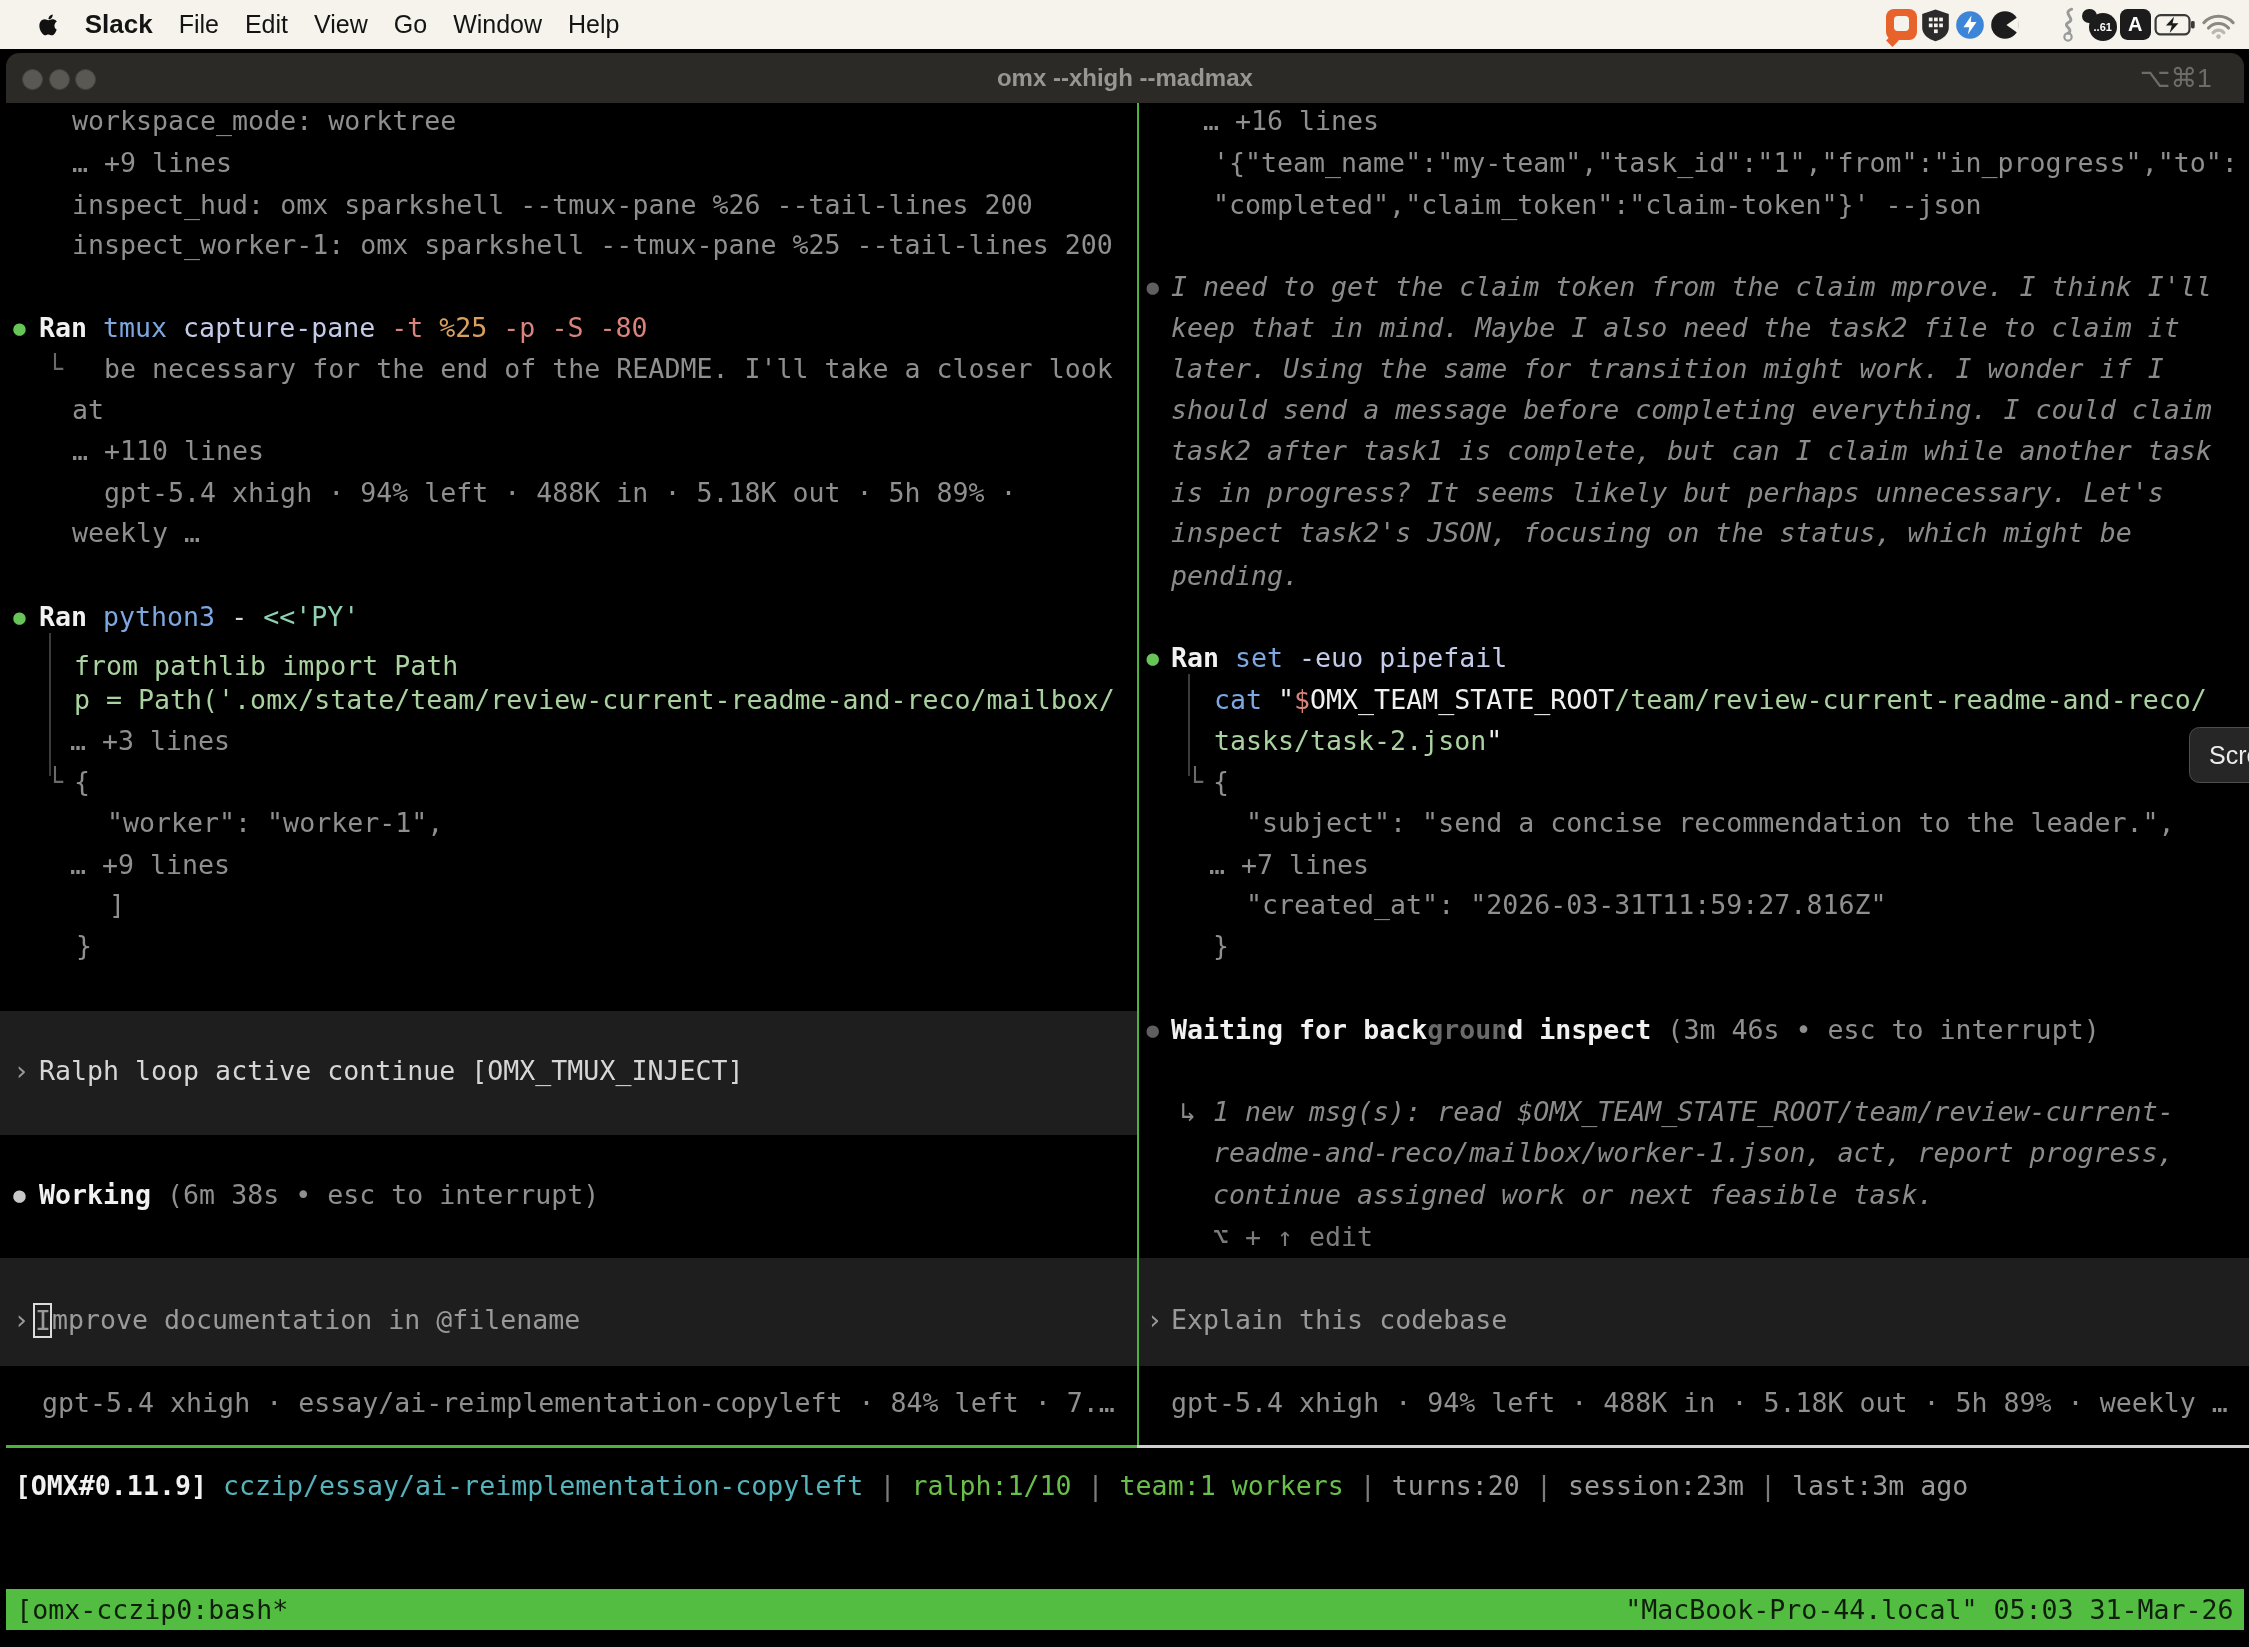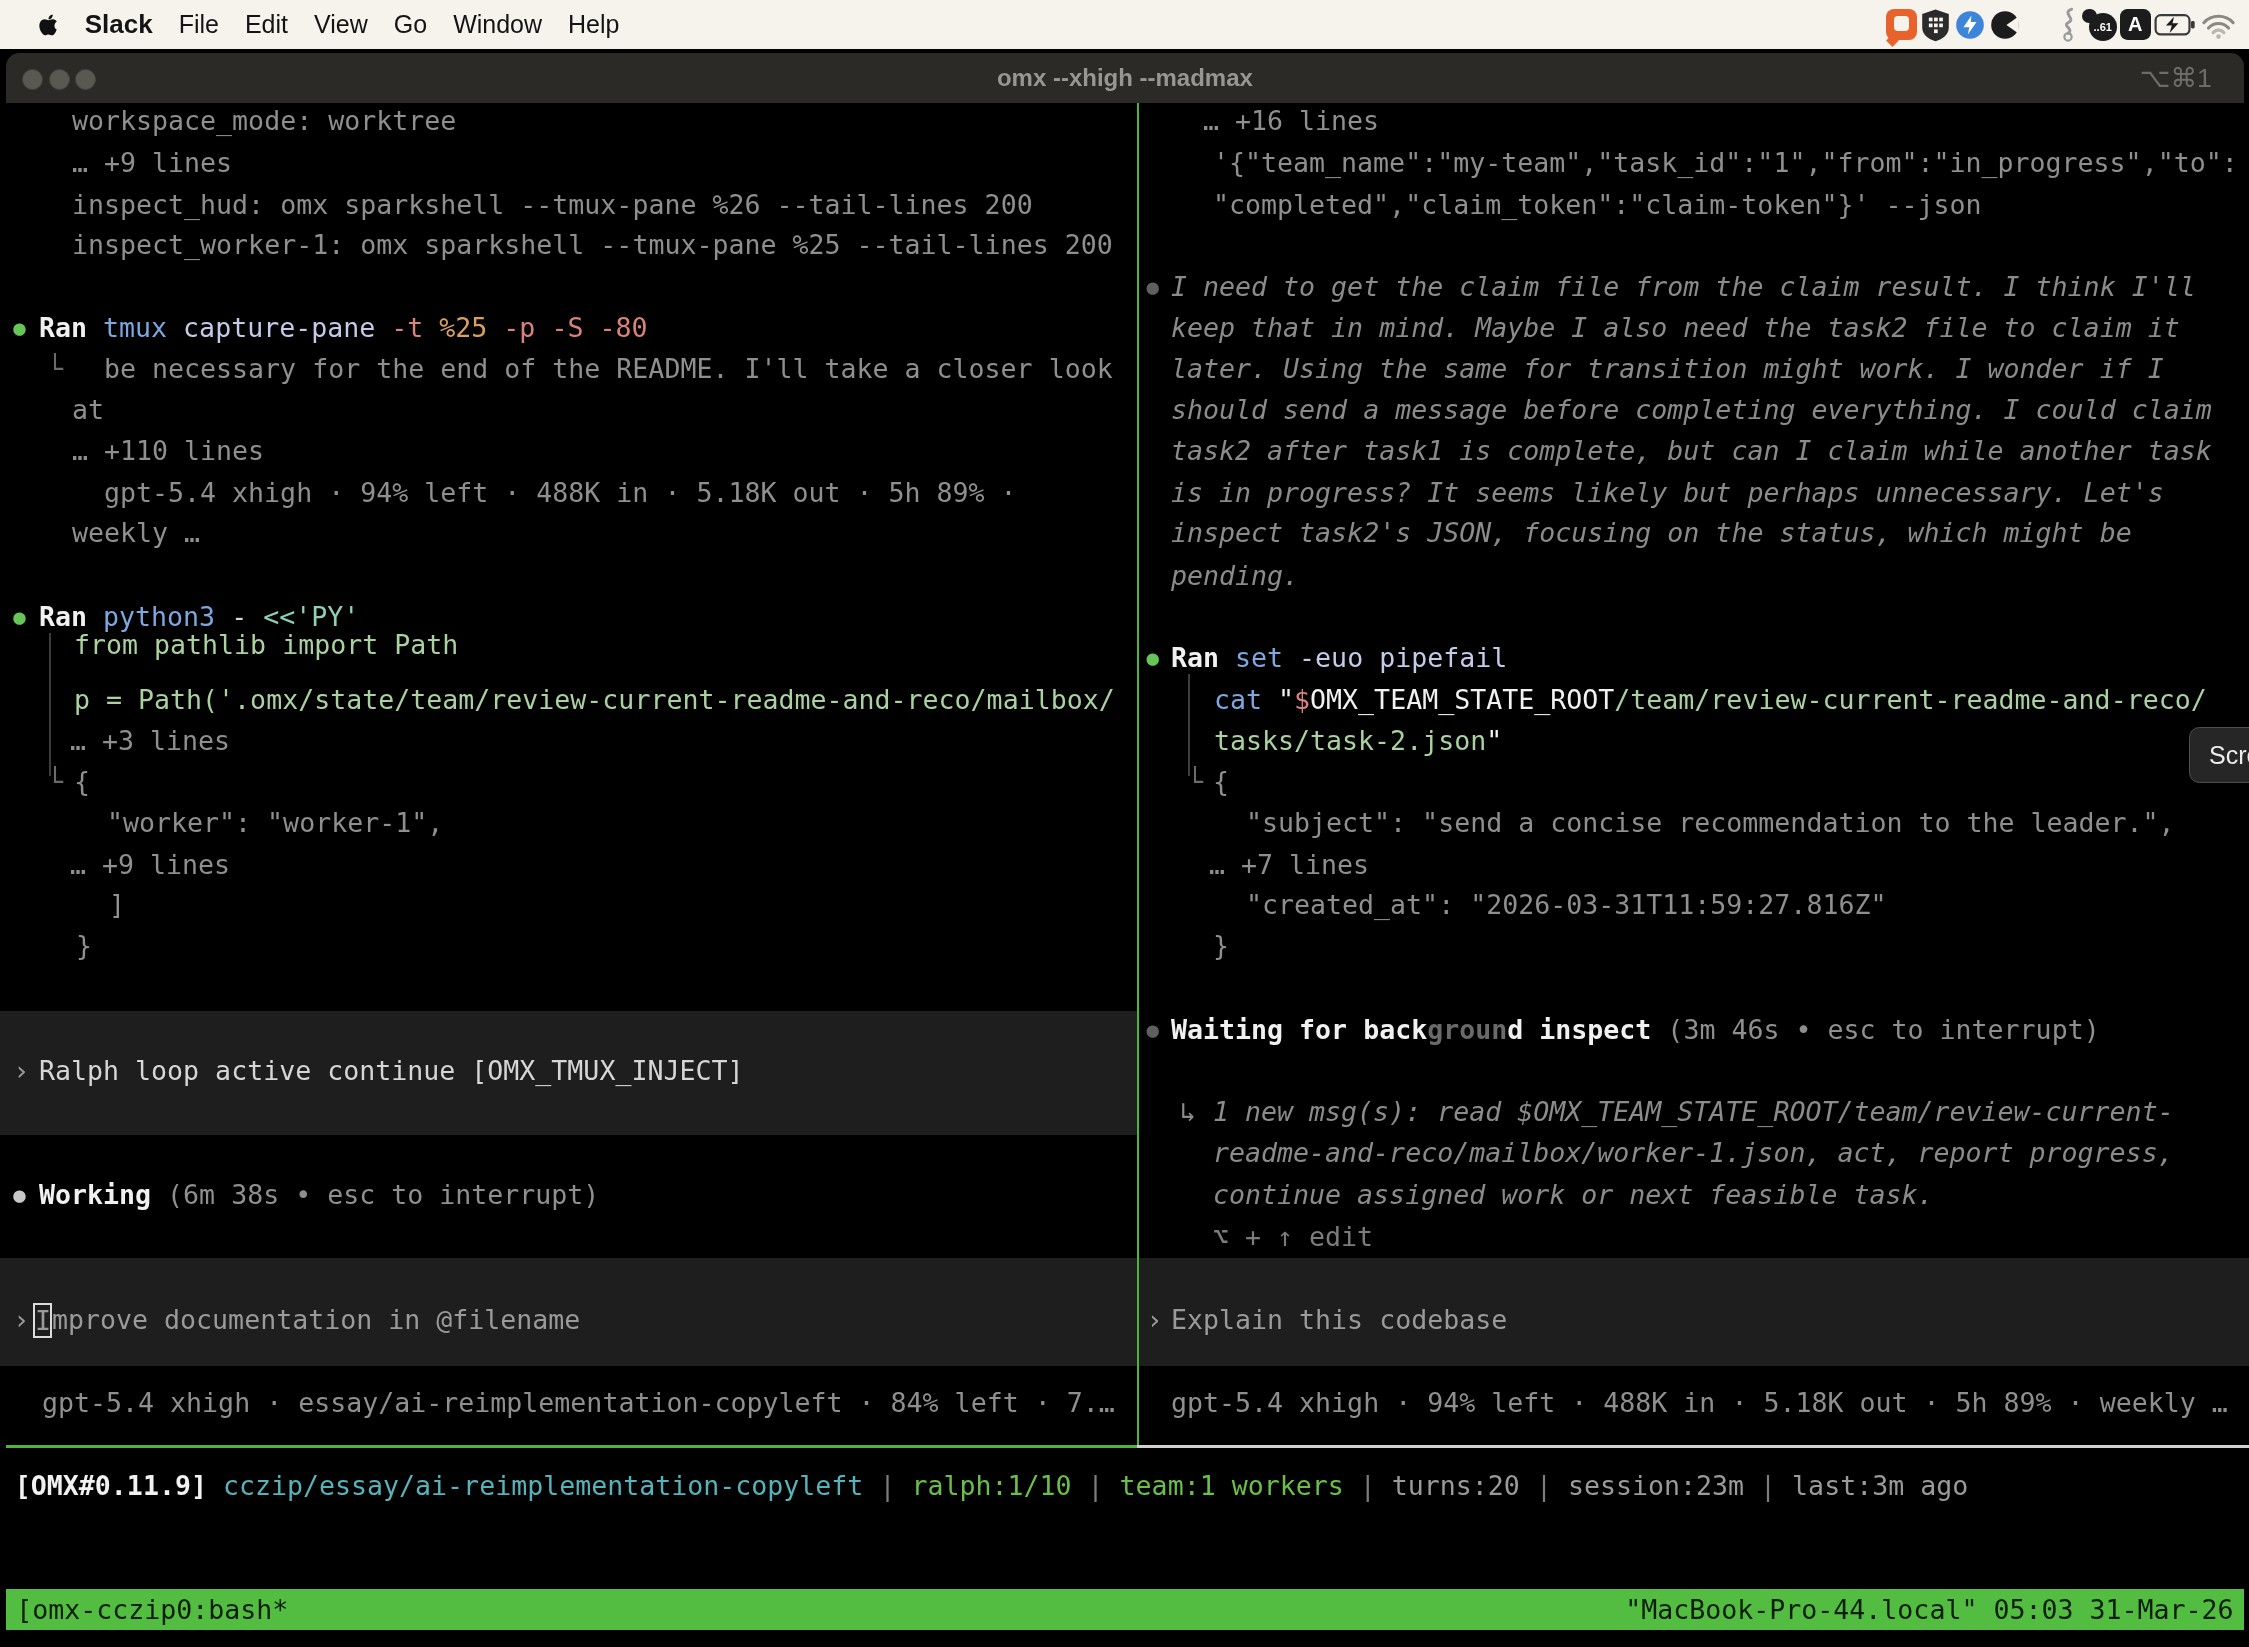--- a/index.html
+++ b/index.html
@@ -175,21 +175,21 @@
   <div class="line dim" style="left:47px;top:250px">└</div>
   <div class="line" style="left:104px;top:250px">be necessary for the end of the README. I'll take a closer look</div>
   <div class="line" style="left:72px;top:291px">at</div>
   <div class="line" style="left:72px;top:332px">… +110 lines</div>
   <div class="line" style="left:104px;top:374px">gpt-5.4 xhigh · 94% left · 488K in · 5.18K out · 5h 89% ·</div>
   <div class="line" style="left:72px;top:414px">weekly …</div>
 
   <div class="line bullet" style="left:13.3px;top:498px">●</div>
   <div class="line" style="left:39px;top:498px"><span class="w">Ran </span><span class="blue">python3 </span><span class="bright">- </span><span class="teal">&lt;&lt;'PY'</span></div>
   <div class="rail" style="left:49px;top:530px;height:143px"></div>
-  <div class="line grn" style="left:74px;top:526px">from pathlib import Path</div>
+  <div class="line grn" style="left:74px;top:547px">from pathlib import Path</div>
   <div class="line grn" style="left:74px;top:581px">p = Path('.omx/state/team/review-current-readme-and-reco/mailbox/</div>
   <div class="line" style="left:70px;top:622px">… +3 lines</div>
   <div class="line dim" style="left:47px;top:663px">└</div>
   <div class="line" style="left:74px;top:663px">{</div>
   <div class="line" style="left:107px;top:704px">"worker": "worker-1",</div>
   <div class="line" style="left:70px;top:746px">… +9 lines</div>
   <div class="line" style="left:109px;top:786px">]</div>
   <div class="line" style="left:76px;top:827px">}</div>
 
   <div class="band" style="top:908px;width:1137px;height:124px"></div>
@@ -206,21 +206,21 @@
 
   <div class="line" style="left:42px;top:1284px">gpt-5.4 xhigh · essay/ai-reimplementation-copyleft · 84% left · 7.…</div>
 </div>
 
 <div id="rightpane" class="pane">
   <div class="line" style="left:64px;top:2.2px">… +16 lines</div>
   <div class="line" style="left:74px;top:44px">'{"team_name":"my-team","task_id":"1","from":"in_progress","to":</div>
   <div class="line" style="left:74px;top:86px">"completed","claim_token":"claim-token"}' --json</div>
 
   <div class="line bullet-dim" style="left:7.4px;top:168px">●</div>
-  <div class="line it" style="left:32px;top:168px">I need to get the claim file from the claim result. I think I'll</div>
+  <div class="line it" style="left:32px;top:168px">I need to get the claim token from the claim mprove. I think I'll</div>
   <div class="line it" style="left:32px;top:209px">keep that in mind. Maybe I also need the task2 file to claim it</div>
   <div class="line it" style="left:32px;top:291px">should send a message before completing everything. I could claim</div>
   <div class="line it" style="left:32px;top:250px">later. Using the same for transition might work. I wonder if I</div>
   <div class="line it" style="left:32px;top:332px">task2 after task1 is complete, but can I claim while another task</div>
   <div class="line it" style="left:32px;top:374px">is in progress? It seems likely but perhaps unnecessary. Let's</div>
   <div class="line it" style="left:32px;top:414px">inspect task2's JSON, focusing on the status, which might be</div>
   <div class="line it" style="left:32px;top:457px">pending.</div>
 
   <div class="line bullet" style="left:7.4px;top:539px">●</div>
   <div class="line" style="left:32px;top:539px"><span class="w">Ran </span><span class="blue">set </span><span class="lav">-euo pipefail</span></div>

